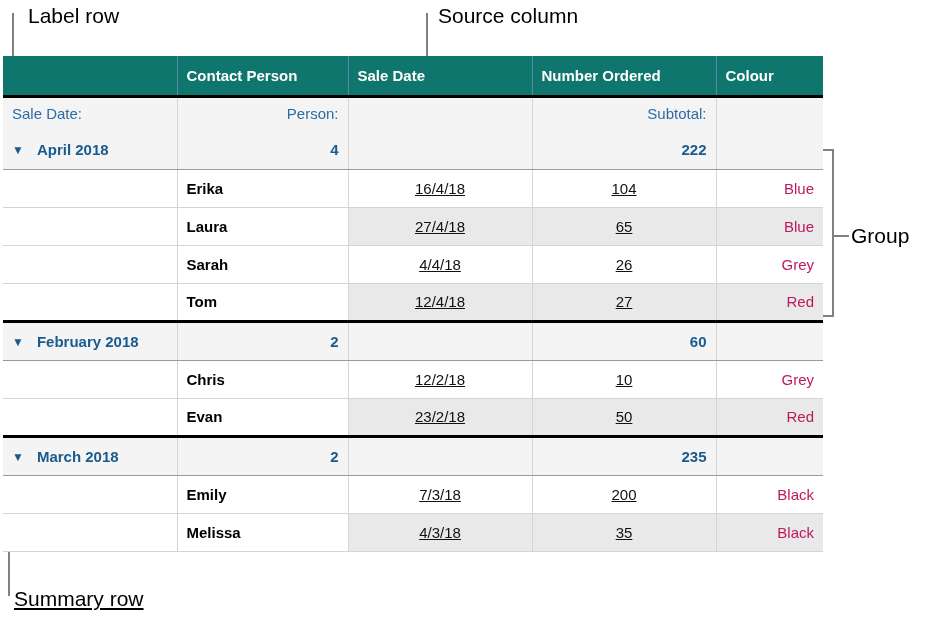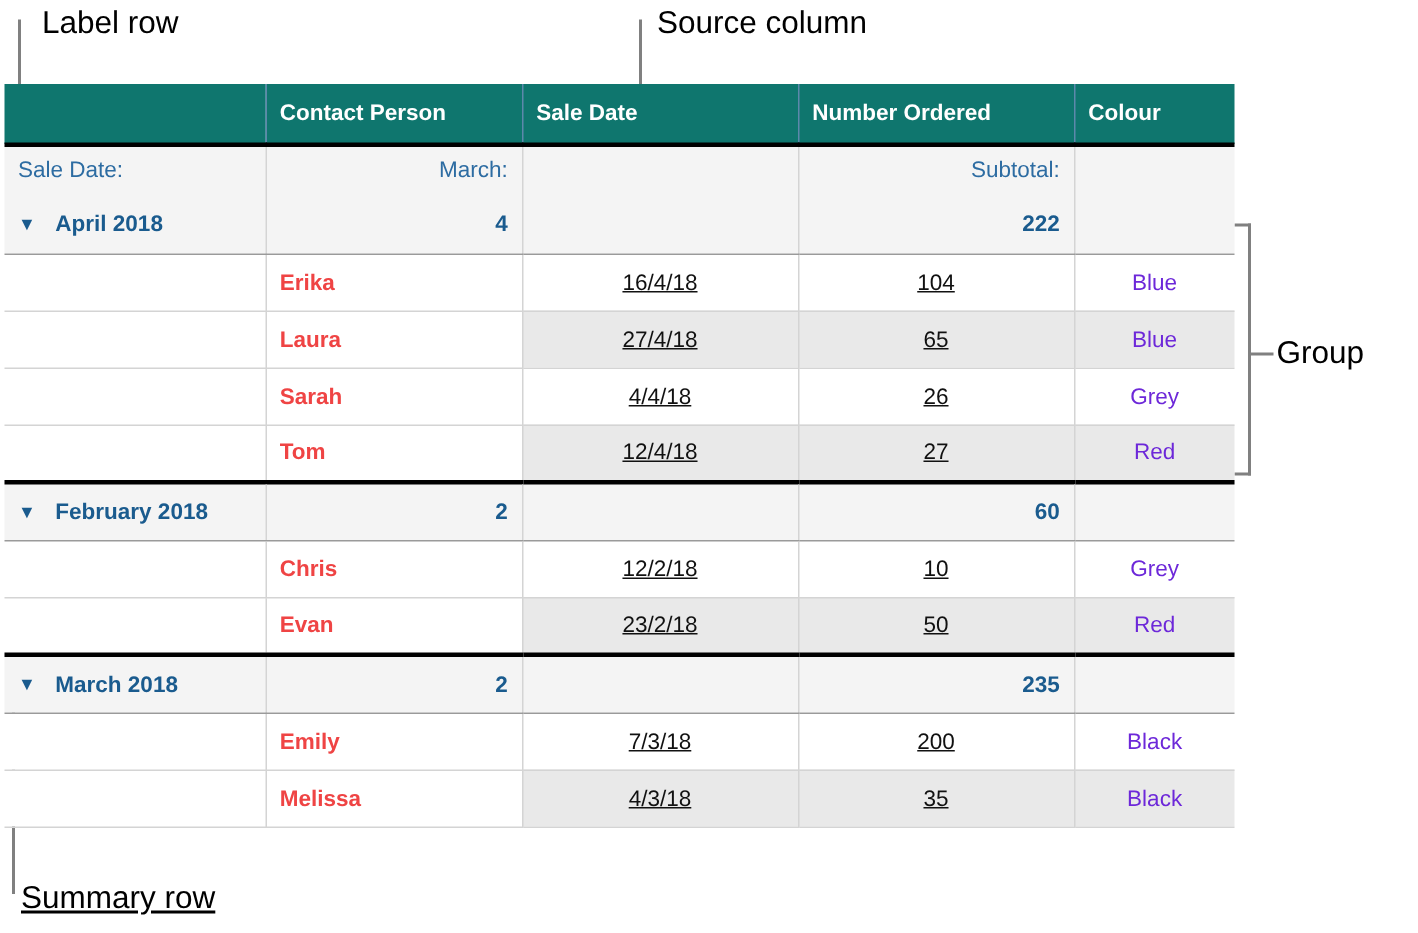--- a/index.html
+++ b/index.html
@@ -114,33 +114,33 @@
     font-size: 15px;
     border-right: 1px solid #d4d4d4;
     border-bottom: 1px solid #d4d4d4;
     box-sizing: border-box;
     vertical-align: middle;
     background: #ffffff;
   }
   tr.data-row td.last { border-right: none; }
   tr.data-row td.cell-label { background: #ffffff; }
   tr.data-row td.cell-contact {
-    color: #ef4444;
+    color: #000000;
     font-weight: bold;
     background: #ffffff;
   }
   tr.data-row td.cell-date,
   tr.data-row td.cell-number {
     color: #111111;
     text-align: center;
     text-decoration: underline;
   }
   tr.data-row td.cell-colour {
-    color: #6d28d9;
-    text-align: center;
+    color: #be185d;
+    text-align: right;
   }
   tr.data-row.alt td.cell-date,
   tr.data-row.alt td.cell-number,
   tr.data-row.alt td.cell-colour {
     background: #e9e9e9;
   }
   tr.data-row.lastingroup td { border-bottom: none; }
 </style>
 </head>
 <body>
@@ -179,21 +179,21 @@
         <th>Sale Date</th>
         <th>Number Ordered</th>
         <th class="last">Colour</th>
       </tr>
     </thead>
 
     <tbody>
 
       <tr class="label-row">
         <td class="ta-left">Sale Date:</td>
-        <td class="ta-right">March:</td>
+        <td class="ta-right">Person:</td>
         <td class="ta-right"></td>
         <td class="ta-right">Subtotal:</td>
         <td class="last ta-left"></td>
       </tr>
 
       <tr class="summary-row">
         <td class="ta-left">
           <span class="disclosure">▼</span><span>April 2018</span>
         </td>
         <td class="ta-right">4</td>

